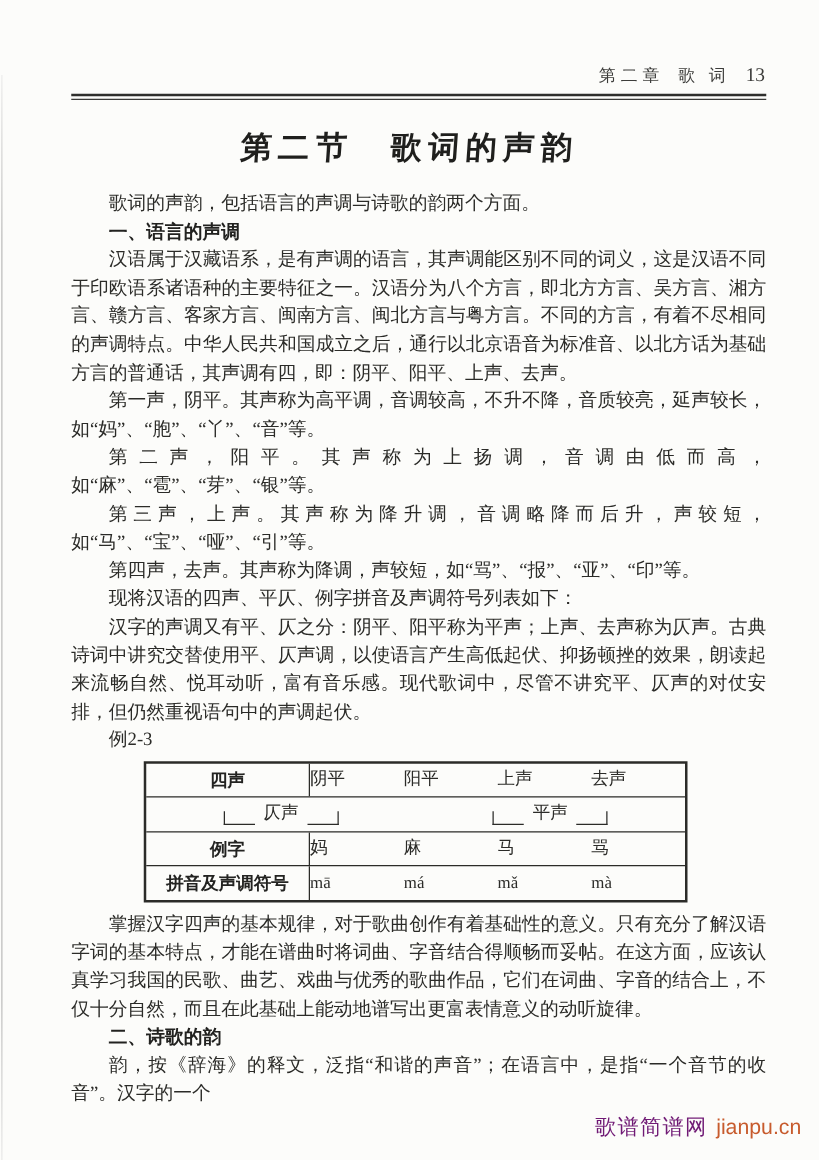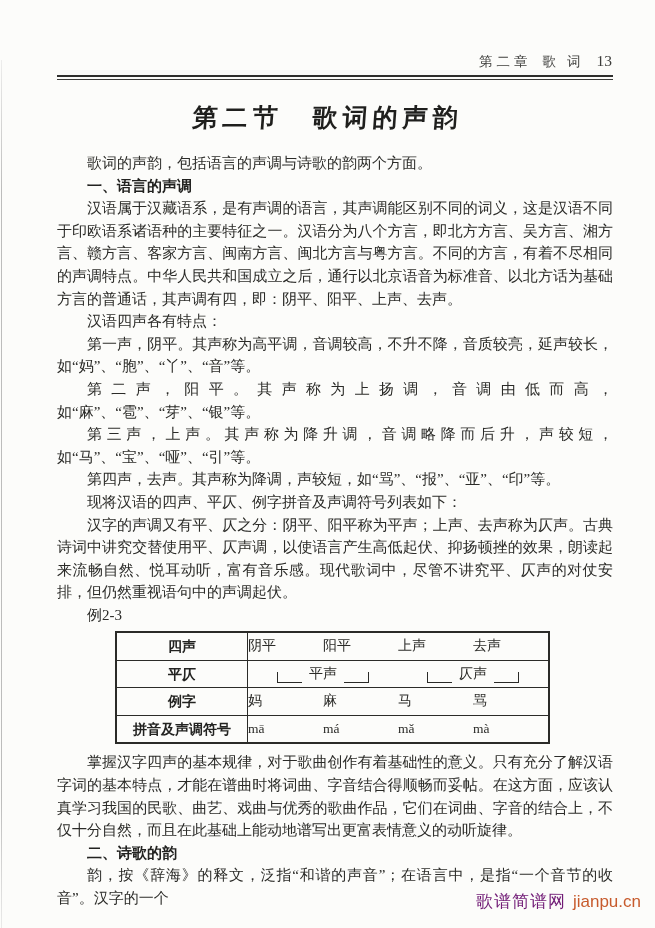--- a/index.html
+++ b/index.html
@@ -100,50 +100,48 @@
   </div>
 
   <div class="rule"></div>
 
   <h1 class="title">第二节　歌词的声韵</h1>
 
   <div class="bodytext">
     <p>歌词的声韵，包括语言的声调与诗歌的韵两个方面。</p>
     <p class="heading">一、语言的声调</p>
     <p>汉语属于汉藏语系，是有声调的语言，其声调能区别不同的词义，这是汉语不同于印欧语系诸语种的主要特征之一。汉语分为八个方言，即北方方言、吴方言、湘方言、赣方言、客家方言、闽南方言、闽北方言与粤方言。不同的方言，有着不尽相同的声调特点。中华人民共和国成立之后，通行以北京语音为标准音、以北方话为基础方言的普通话，其声调有四，即：阴平、阳平、上声、去声。</p>
-    <p>汉语四声各有特点：</p>
     <p>第一声，阴平。其声称为高平调，音调较高，不升不降，音质较亮，延声较长，如“妈”、“胞”、“丫”、“音”等。</p>
     <p>第二声，阳平。其声称为上扬调，音调由低而高，如“麻”、“雹”、“芽”、“银”等。</p>
     <p>第三声，上声。其声称为降升调，音调略降而后升，声较短，如“马”、“宝”、“哑”、“引”等。</p>
     <p>第四声，去声。其声称为降调，声较短，如“骂”、“报”、“亚”、“印”等。</p>
     <p>现将汉语的四声、平仄、例字拼音及声调符号列表如下：</p>
     <p>汉字的声调又有平、仄之分：阴平、阳平称为平声；上声、去声称为仄声。古典诗词中讲究交替使用平、仄声调，以使语言产生高低起伏、抑扬顿挫的效果，朗读起来流畅自然、悦耳动听，富有音乐感。现代歌词中，尽管不讲究平、仄声的对仗安排，但仍然重视语句中的声调起伏。</p>
     <p>例2-3</p>
 
     <div class="tone-table">
       <div class="t-row">
         <div class="t-label">四声</div>
         <div class="t-cells">
           <div class="t-cell">阴平</div>
           <div class="t-cell">阳平</div>
           <div class="t-cell">上声</div>
           <div class="t-cell">去声</div>
         </div>
       </div>
       <div class="t-row">
-        <div class="t-label">平仄</div>
         <div class="t-groups">
           <div class="t-group">
             <span class="brk l"></span>
-            <span class="g-text">平声</span>
+            <span class="g-text">仄声</span>
             <span class="brk r"></span>
           </div>
           <div class="t-group">
             <span class="brk l"></span>
-            <span class="g-text">仄声</span>
+            <span class="g-text">平声</span>
             <span class="brk r"></span>
           </div>
         </div>
       </div>
       <div class="t-row">
         <div class="t-label">例字</div>
         <div class="t-cells">
           <div class="t-cell">妈</div>
           <div class="t-cell">麻</div>
           <div class="t-cell">马</div>

